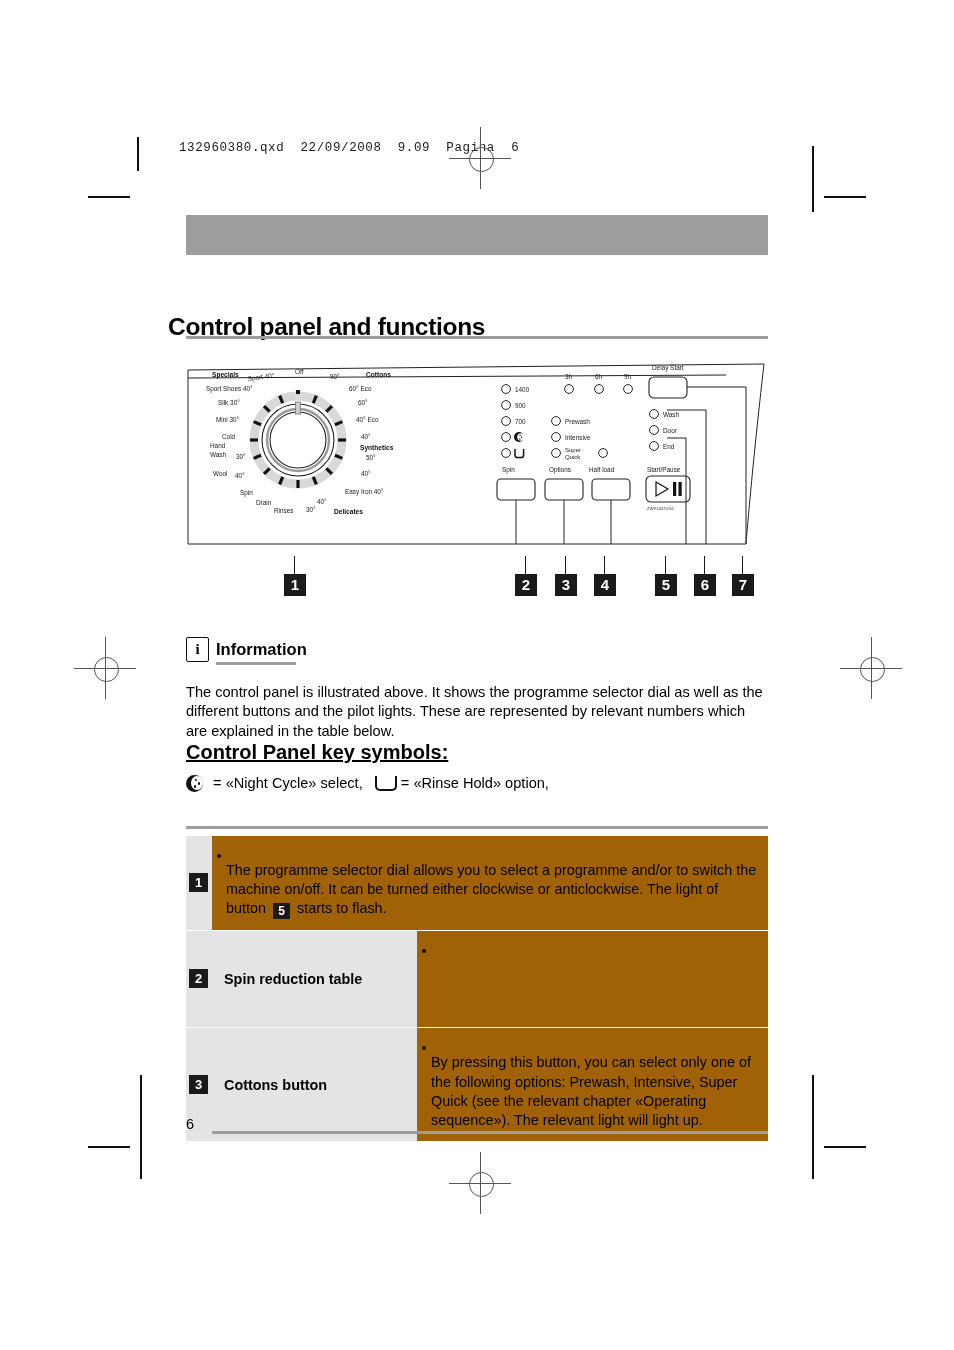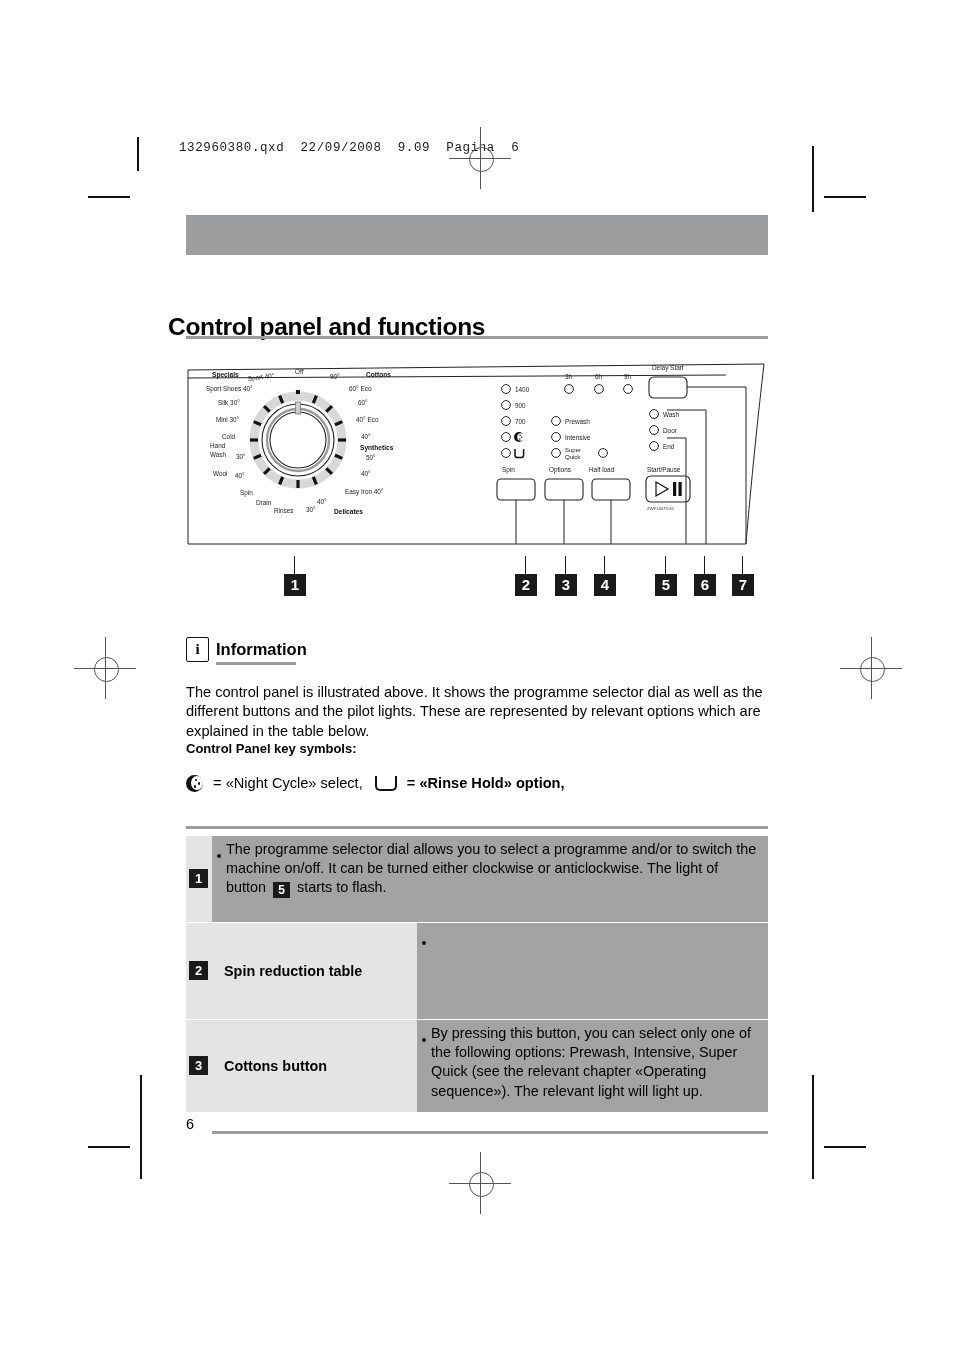--- a/index.html
+++ b/index.html
@@ -34,21 +34,21 @@
   .callstem{width:1.2px;background:#1a1a1a;}
 
   
   .infoicon{left:186px;top:637px;width:21px;height:23px;border:1.4px solid #111;
             border-radius:2px;text-align:center;font-size:15px;font-weight:bold;
             line-height:22px;font-family:"Liberation Serif",serif;}
   .infotitle{left:216px;top:640px;font-size:16.5px;font-weight:bold;}
   .infounder{left:216px;top:662px;width:80px;height:3.2px;background:#9b9d9f;}
   .infobody{left:186px;top:668px;width:584px;font-size:14.6px;line-height:19.6px;}
 
-  .keyhead{left:186px;top:741px;font-size:13px;font-weight:bold;}
+  .keyhead{left:186px;top:741px;font-size:20px;font-weight:bold;text-decoration:underline;}
   .keyline{left:186px;top:774px;width:584px;height:26px;font-size:14.6px;}
   .keyline .kitem{display:inline-block;vertical-align:middle;}
   .moon{width:17px;height:17px;border-radius:50%;background:#111;position:relative;
         display:inline-block;vertical-align:-4px;}
   .moon .crescent{position:absolute;left:5px;top:1.5px;width:12px;height:14px;
         border-radius:50%;background:#fff;}
   .moon .d1,.moon .d2,.moon .d3{position:absolute;background:#111;border-radius:50%;
         width:2.4px;height:2.4px;}
   .moon .d1{left:8.5px;top:4px;}
   .moon .d2{left:11.5px;top:7.5px;}
@@ -60,21 +60,21 @@
   .tbl{left:186px;top:826px;width:582px;}
   .trule{width:582px;height:3px;background:#9b9d9f;}
   .trow{display:flex;align-items:stretch;border-bottom:1.5px solid #fff;}
   .tnumcell{width:26px;background:#e4e4e4;position:relative;flex:none;}
   .tnumcell .nb{position:absolute;left:3px;top:50%;margin-top:-10px;
         width:19px;height:19px;background:#1a1a1a;color:#fff;font-size:13px;
         font-weight:bold;text-align:center;line-height:19px;}
   .tlabel{width:205px;flex:none;background:#e4e4e4;display:flex;align-items:center;
           padding:0 10px 0 12px;box-sizing:border-box;font-size:14.4px;
           font-weight:bold;line-height:18.5px;}
-  .tdesc{flex:1;background:#a3a3a3;padding:4px 10px 11px 14px;box-sizing:border-box;
+  .tdesc{flex:1;background:#a16207;padding:25px 10px 11px 14px;box-sizing:border-box;
          font-size:14.4px;line-height:19.2px;position:relative;}
   .bullet{position:absolute;left:5px;top:18px;width:4px;height:4px;border-radius:50%;
           background:#111;}
   .inlinenum{display:inline-block;width:17px;height:16px;background:#1a1a1a;color:#fff;
           font-size:12px;font-weight:bold;text-align:center;line-height:16px;
           vertical-align:-2px;margin:0 3px;}
 
   .pagenum{left:186px;top:1116px;font-size:14.5px;}
   .footrule{left:212px;top:1131px;width:556px;height:3px;background:#9b9d9f;}
 </style>
@@ -301,30 +301,30 @@
 
 <div class="abs callstem" style="left:704px;top:556px;height:18px;"></div>
 <div class="abs callnum" style="left:694px;top:574px;">6</div>
 
 <div class="abs callstem" style="left:742px;top:556px;height:18px;"></div>
 <div class="abs callnum" style="left:732px;top:574px;">7</div>
 
 <div class="abs infoicon">i</div>
 <div class="abs infotitle">Information</div>
 <div class="abs infounder"></div>
-<p class="abs infobody">The control panel is illustrated above. It shows the programme selector dial as well as the different buttons and the pilot lights. These are represented by relevant options which are explained in the table below.</p>
+<p class="abs infobody">The control panel is illustrated above. It shows the programme selector dial as well as the different buttons and the pilot lights. These are represented by relevant numbers which are explained in the table below.</p>
 
 <div class="abs keyhead">Control Panel key symbols:</div>
 <div class="abs keyline">
   <span class="kitem moon">
     <span class="crescent"></span><span class="d1"></span><span class="d2"></span><span class="d3"></span>
   </span>
   <span class="kitem" style="margin-left:6px;">= «Night Cycle» select,</span>
   <span class="kitem basin" style="margin-left:8px;"></span>
-  <span class="kitem" style="margin-left:6px;font-weight:bold;">= «Rinse Hold» option,</span>
+  <span class="kitem" style="">= «Rinse Hold» option,</span>
 </div>
 
 <div class="abs tbl">
   <div class="trule"></div>
   <div style="height:7px;"></div>
 
   <div class="trow" style="min-height:86px;">
     <div class="tnumcell">
       <div class="nb">1</div>
     </div>

